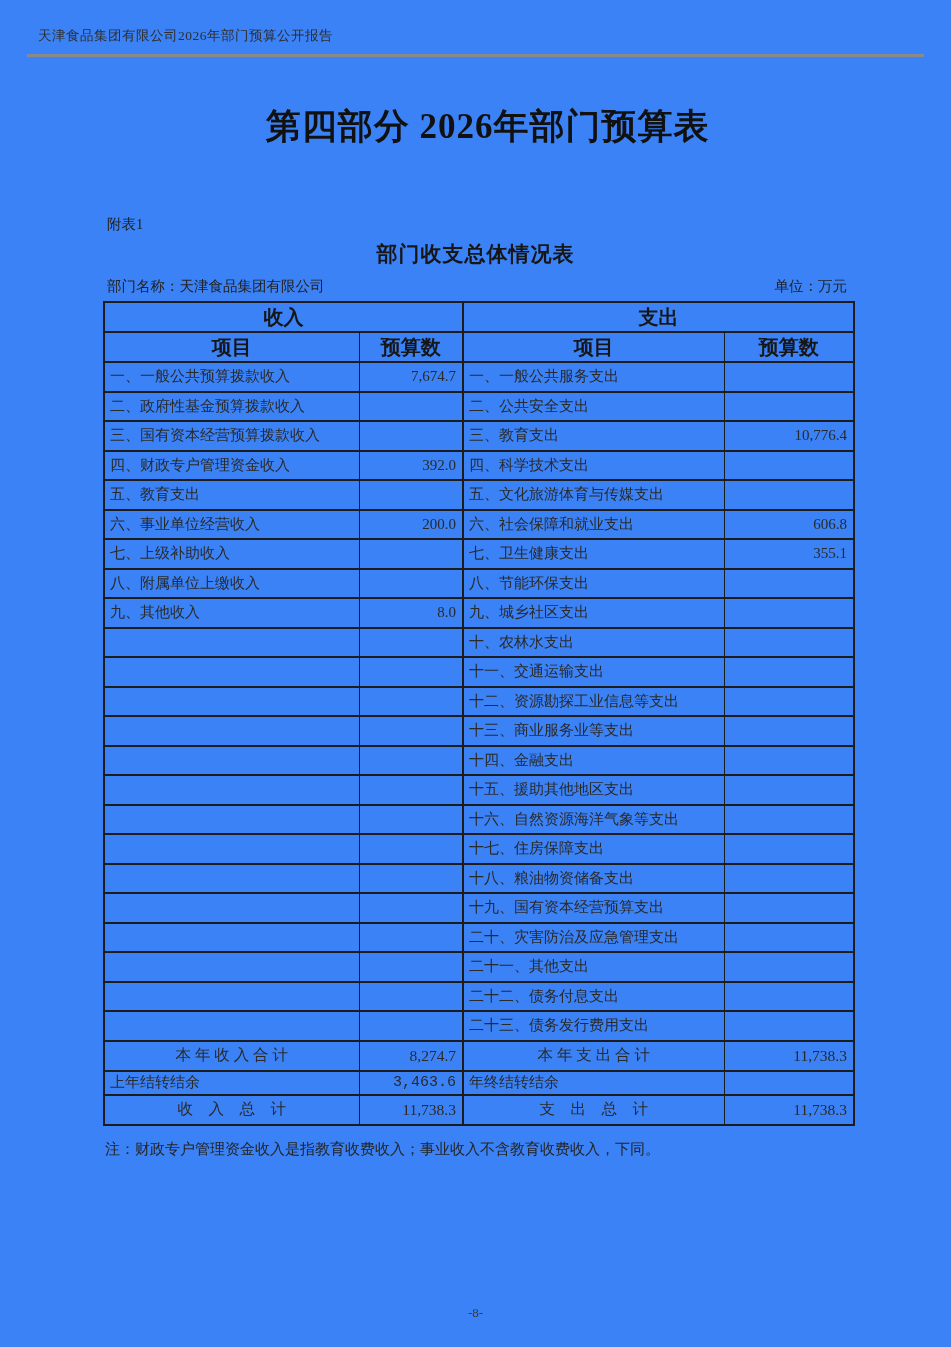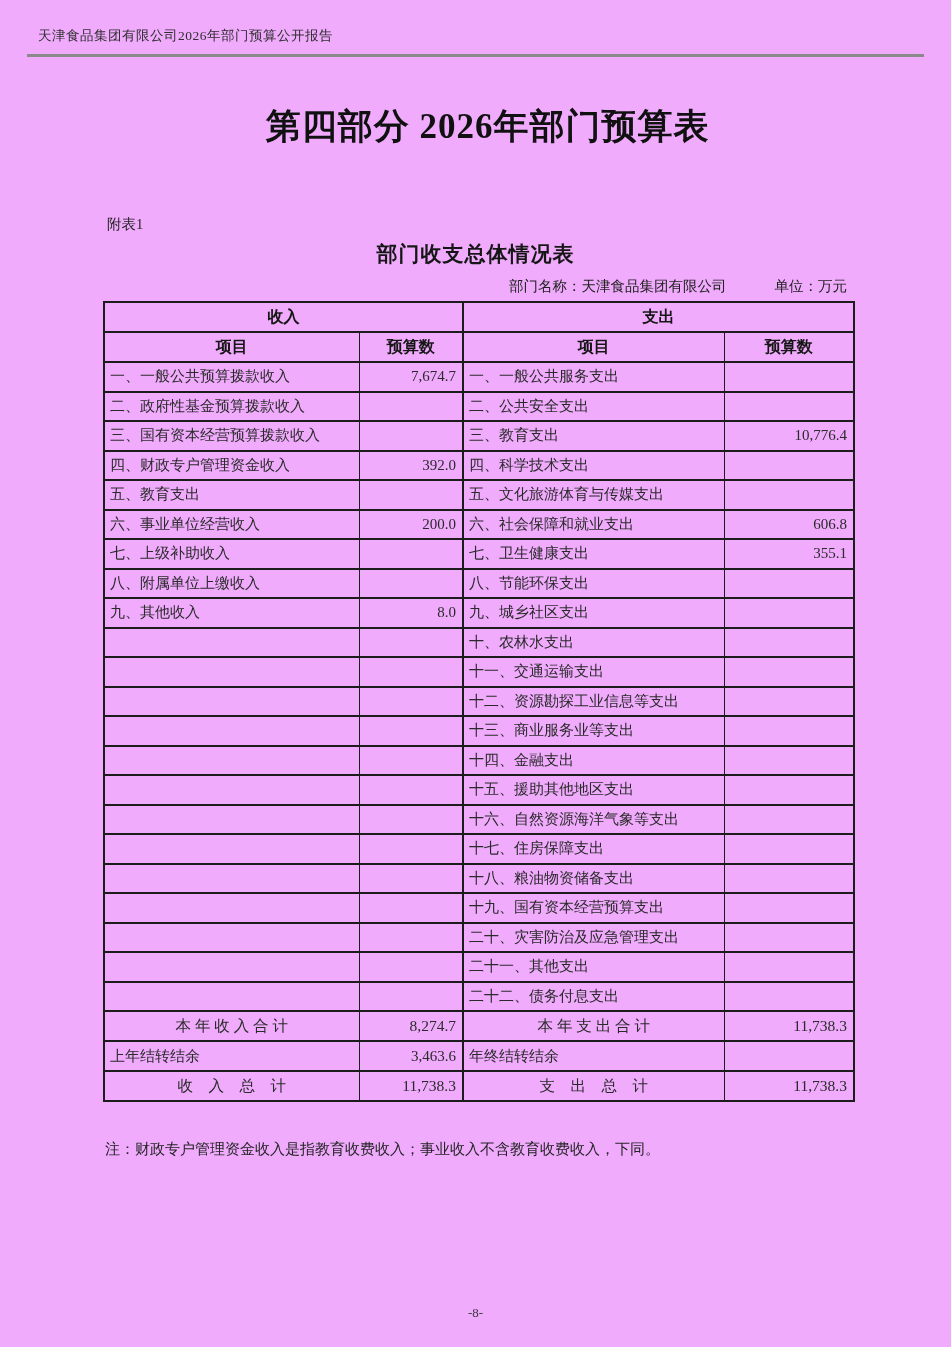--- a/index.html
+++ b/index.html
@@ -2,21 +2,21 @@
 <html><head>
 <meta charset="utf-8">
 <style>
   * { margin: 0; padding: 0; box-sizing: border-box; }
   html, body { background: #e8e8e8; }
   .page {
     position: relative;
     width: 951px;
     height: 1347px;
     margin: 0 auto;
-    background: #f0abfc;
+    background: #3b82f6;
     font-family: "Liberation Serif", "DejaVu Serif", serif;
     color: #1f1f1f;
     overflow: hidden;
   }
   .report-header {
     position: absolute;
     left: 38px;
     top: 27px;
     font-size: 13.5px;
     letter-spacing: 0.5px;
@@ -61,21 +61,21 @@
     font-weight: bold;
     letter-spacing: 1px;
     color: #161616;
   }
   .meta-row {
     position: absolute;
     left: 107px;
     top: 277px;
     width: 740px;
     display: flex;
-    justify-content: flex-end;
+    justify-content: space-between;
     font-size: 14.5px;
     color: #222;
     gap: 48px;
   }
   table.budget-table {
     position: absolute;
     left: 103px;
     top: 301px;
     width: 750px;
     border-collapse: collapse;
@@ -84,40 +84,40 @@
   }
   .budget-table th, .budget-table td {
     border: 1px solid #1c1c1c;
     border-top-width: 2px;
     border-bottom-width: 2px;
     overflow: hidden;
     white-space: nowrap;
   }
   .budget-table th {
     font-family: "Liberation Sans", "DejaVu Sans", sans-serif;
-    font-size: 16px;
+    font-size: 20px;
     font-weight: bold;
     text-align: center;
     height: 30px;
     color: #161616;
   }
   .budget-table td {
     font-size: 15px;
     height: 29.5px;
     color: #2a2a2a;
   }
   .budget-table td.item { text-align: left; padding-left: 5px; }
   .budget-table td.val  { text-align: right; padding-right: 6px; }
   
   .budget-table .mid { border-right-width: 2px; }
   
   .budget-table tr.sum-center td.item,
   .budget-table tr.sum-wide td.item { text-align: center; padding-left: 0; }
   .budget-table tr.sum-center td, .budget-table tr.sum-wide td { height: 30px; font-size: 15.5px; padding-left: 25px; }
-  .budget-table tr.sum-left td { height: 30px; }
+  .budget-table tr.sum-left td { height: 24px; font-family: Liberation Mono, monospace; }
   .note-line {
     position: absolute;
     left: 105px;
     top: 1140px;
     font-size: 15px;
     color: #242424;
     white-space: nowrap;
   }
   .page-number {
     position: absolute;
@@ -293,20 +293,26 @@
           <td class="val mid"></td>
           <td class="item">二十一、其他支出</td>
           <td class="val"></td>
         </tr>
         <tr>
           <td class="item"></td>
           <td class="val mid"></td>
           <td class="item">二十二、债务付息支出</td>
           <td class="val"></td>
         </tr>
+        <tr>
+          <td class="item"></td>
+          <td class="val mid"></td>
+          <td class="item">二十三、债务发行费用支出</td>
+          <td class="val"></td>
+        </tr>
         <tr class="sum-center">
           <td class="item">本 年 收 入 合 计</td>
           <td class="val mid">8,274.7</td>
           <td class="item">本 年 支 出 合 计</td>
           <td class="val">11,738.3</td>
         </tr>
         <tr class="sum-left">
           <td class="item">上年结转结余</td>
           <td class="val mid">3,463.6</td>
           <td class="item">年终结转结余</td>

